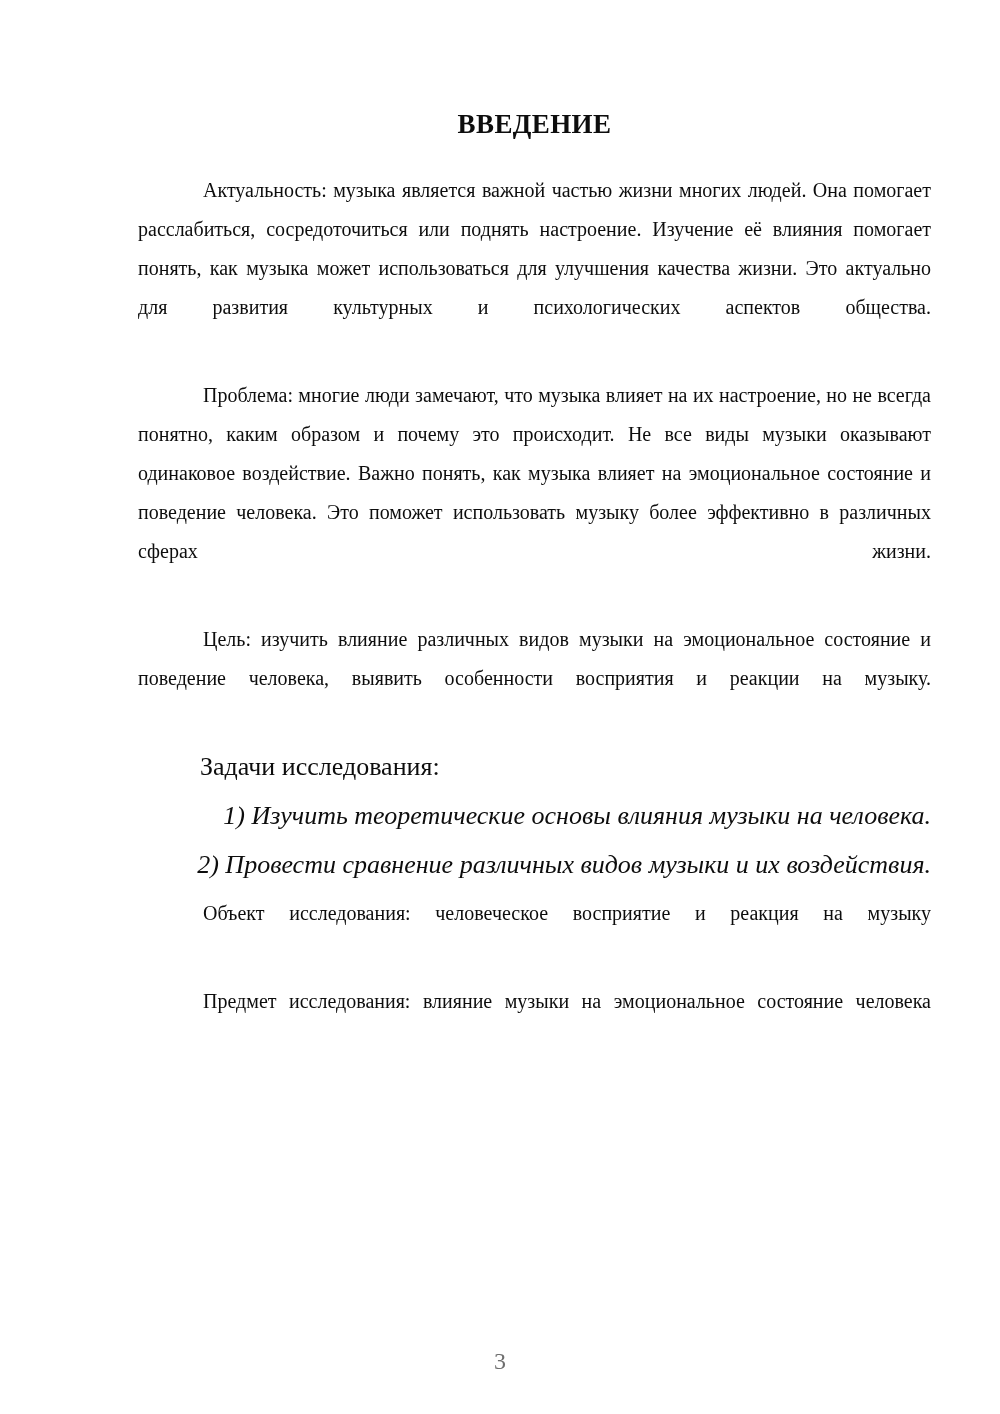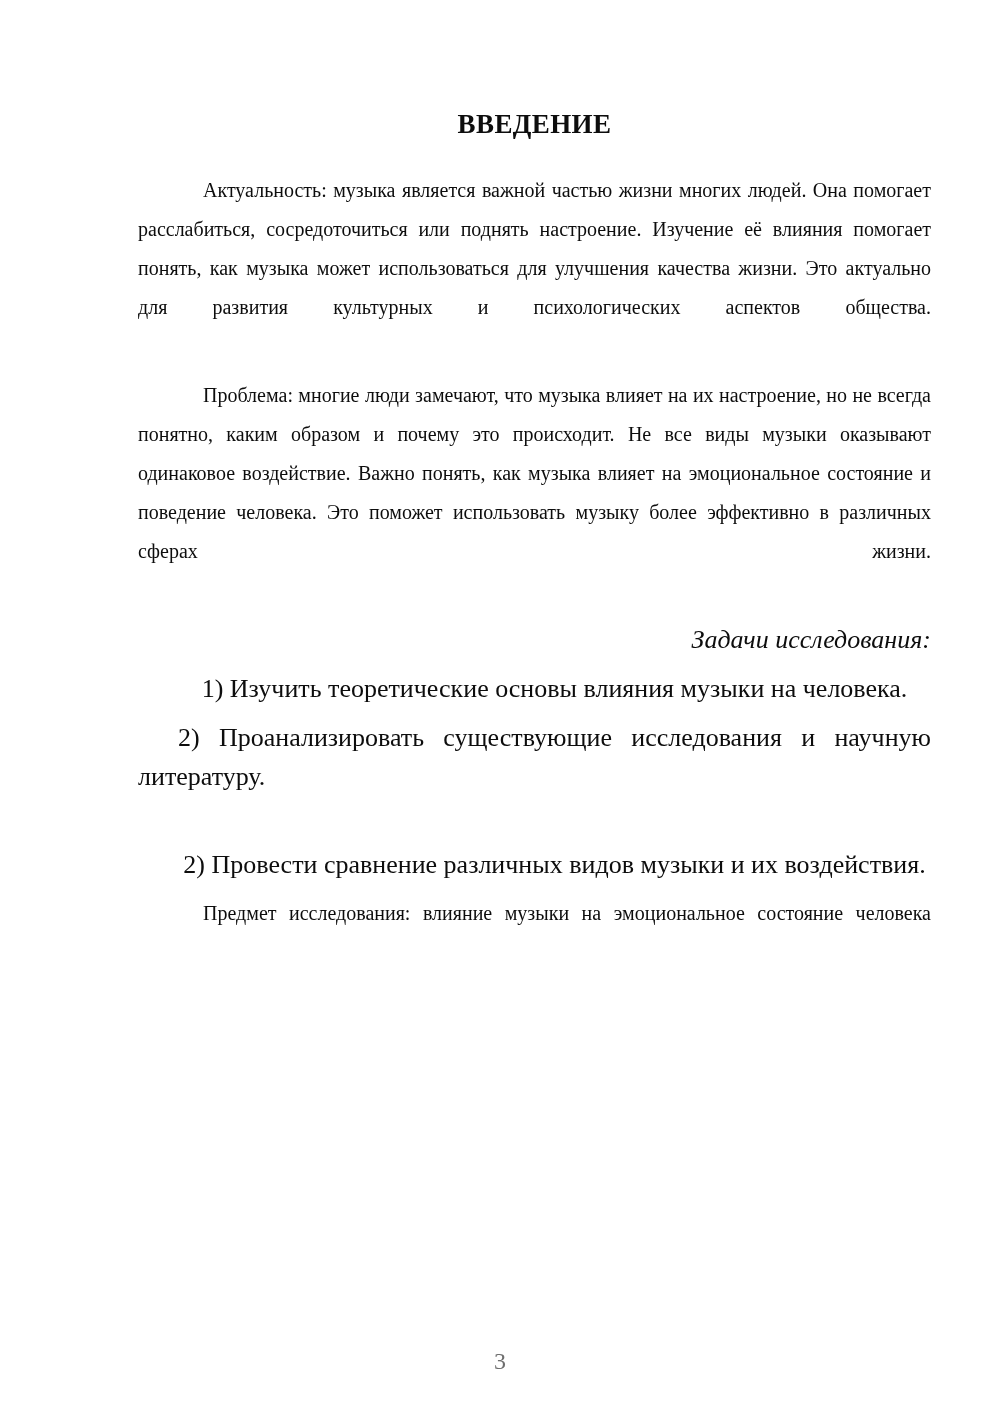--- a/index.html
+++ b/index.html
@@ -63,31 +63,31 @@
     text-justify: inter-word;
     margin: 0 0 10px 0;
     text-indent: 40px;
   }
   .list-item::after {
     content: "";
     display: inline-block;
     width: 100%;
   }
   .list-item.short {
-    text-align: center;
+    text-align: right;
+    font-style: italic;
   }
   .list-item.short::after { content: none; }
 
   .heading-line {
     font-size: 26px;
     line-height: 39px;
-    text-align: right;
+    text-align: left;
     margin: 0 0 10px 0;
     text-indent: 62px;
-    font-style: italic;
   }
 
   
   .page-number {
     position: absolute;
     left: 0;
     right: 0;
     top: 1330px;
     text-align: center;
     font-size: 24px;
@@ -102,31 +102,32 @@
 <div class="page">
 
   <div class="content">
 
     <h1 class="doc-title">ВВЕДЕНИЕ</h1>
 
     <p class="para">Актуальность: музыка является важной частью жизни многих людей. Она помогает расслабиться, сосредоточиться или поднять настроение. Изучение её влияния помогает понять, как музыка может использоваться для улучшения качества жизни. Это актуально для развития культурных и психологических аспектов общества.</p>
 
     <p class="para">Проблема: многие люди замечают, что музыка влияет на их настроение, но не всегда понятно, каким образом и почему это происходит. Не все виды музыки оказывают одинаковое воздействие. Важно понять, как музыка влияет на эмоциональное состояние и поведение человека. Это поможет использовать музыку более эффективно в различных сферах жизни.</p>
 
+    <p class="para">Цель: изучить влияние различных видов музыки на эмоциональное состояние и поведение человека, выявить особенности восприятия и реакции на музыку.</p>
 
     <p class="heading-line">Задачи исследования:</p>
 
     <p class="list-item short">1) Изучить теоретические основы влияния музыки на человека.</p>
 
-    <p class="list-item">2) Проанализировать существующие исследования и научную литературу.</p>
 
     <p class="list-item short">2) Провести сравнение различных видов музыки и их воздействия.</p>
 
 
 
+    <p class="para">Объект исследования: человеческое восприятие и реакция на музыку</p>
 
     <p class="para">Предмет исследования: влияние музыки на эмоциональное состояние человека</p>
 
   </div>
 
   <div class="page-number">3</div>
 
 </div>
 
 </body></html>

